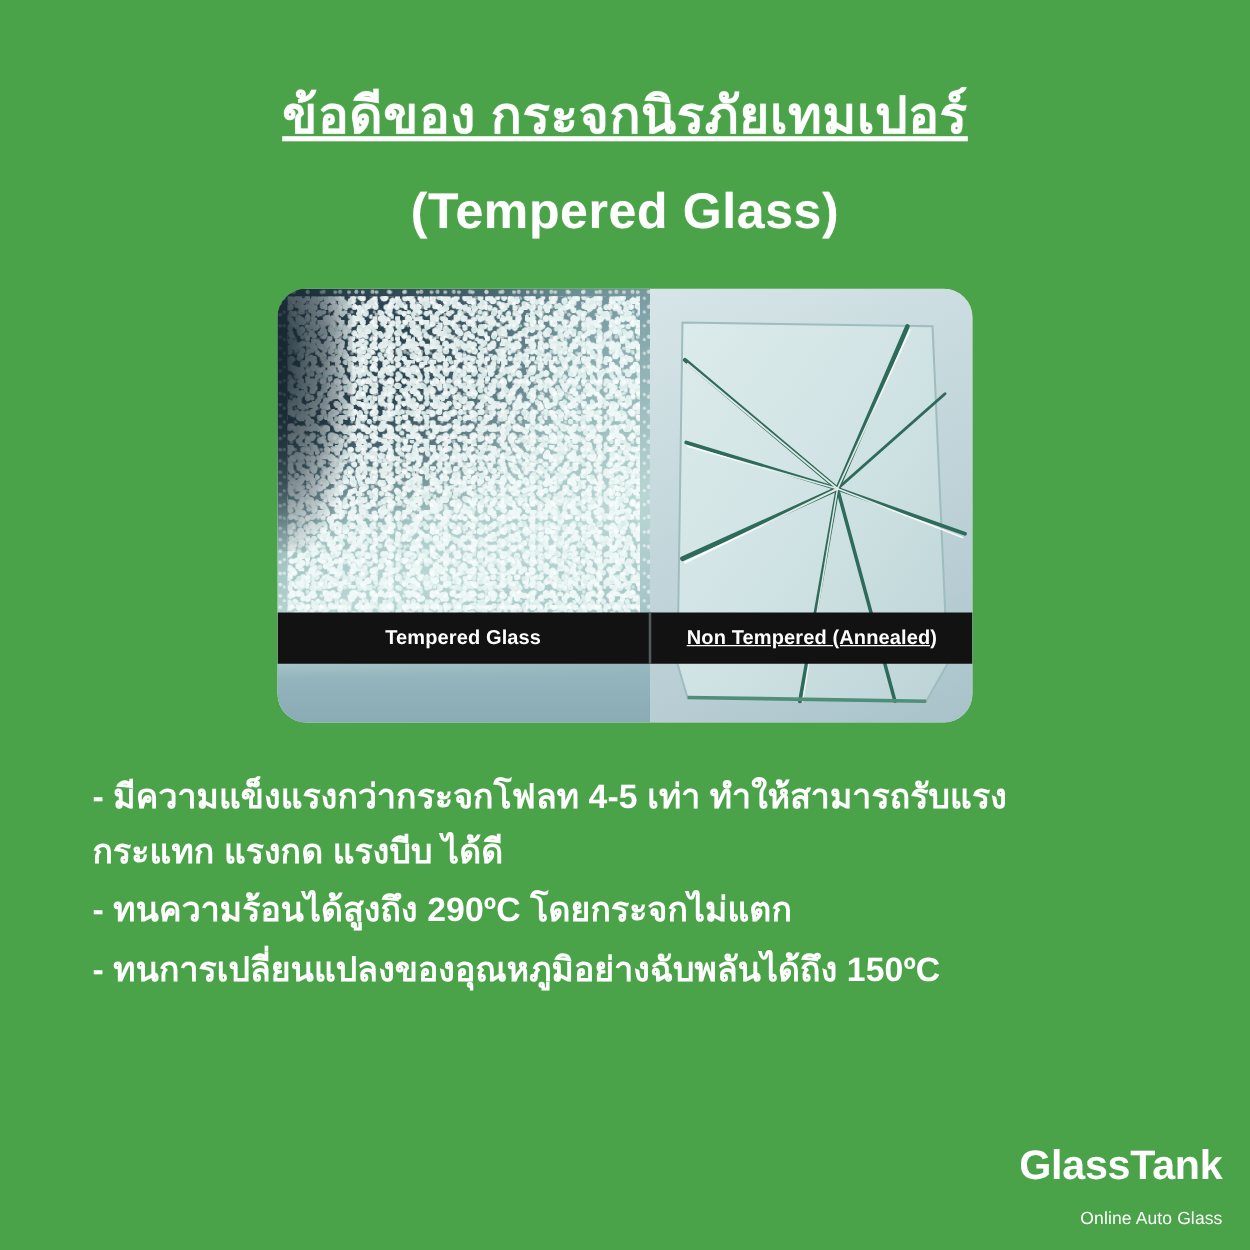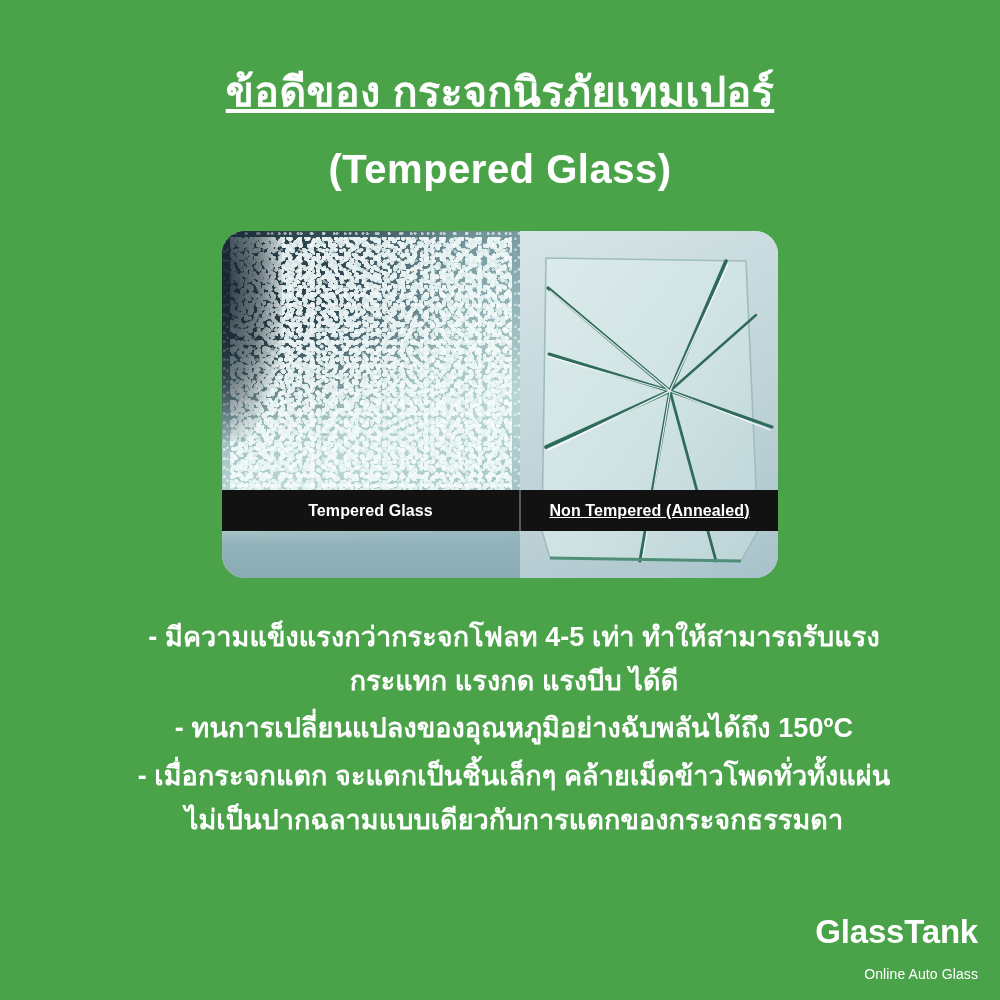--- a/index.html
+++ b/index.html
@@ -125,21 +125,20 @@
     color:#ffffff;font-weight:bold;font-size:16px;letter-spacing:.1px;
     font-family:"Liberation Sans","DejaVu Sans",sans-serif;
   }
   .band-label.left{left:0;width:297px;}
   .band-label.right{left:299px;width:257px;text-decoration:underline;}
 
   
   .bullets{
     position:absolute;left:74px;top:616px;width:880px;
     color:#ffffff;
-    text-align:center;
   }
   .bullet{
     font-size:27px;
     font-weight:bold;
     line-height:1.62;
     color:#ffffff;
     margin:0 0 4px 0;
     white-space:pre-line;
     letter-spacing:.1px;
   }
@@ -215,23 +214,22 @@
     <div class="band">
       <div class="divider"></div>
       <div class="band-label left">Tempered Glass</div>
       <div class="band-label right">Non Tempered (Annealed)</div>
     </div>
   </div>
 
   <div class="bullets">
     <p class="bullet">- มีความแข็งแรงกว่ากระจกโฟลท 4-5 เท่า ทำให้สามารถรับแรง
 กระแทก แรงกด แรงบีบ ได้ดี</p>
+    <p class="bullet">- ทนความร้อนได้สูงถึง 290ºC โดยกระจกไม่แตก</p>
     <p class="bullet">- ทนการเปลี่ยนแปลงของอุณหภูมิอย่างฉับพลันได้ถึง 150ºC</p>
-    <p class="bullet">- เมื่อกระจกแตก จะแตกเป็นชิ้นเล็กๆ คล้ายเม็ดข้าวโพดทั่วทั้งแผ่น
-ไม่เป็นปากฉลามแบบเดียวกับการแตกของกระจกธรรมดา</p>
   </div>
 
   <div class="logo">
     <div class="logo-word">GlassTank</div>
     <div class="logo-sub">Online Auto Glass</div>
   </div>
 
 </div>
 
 </body></html>

